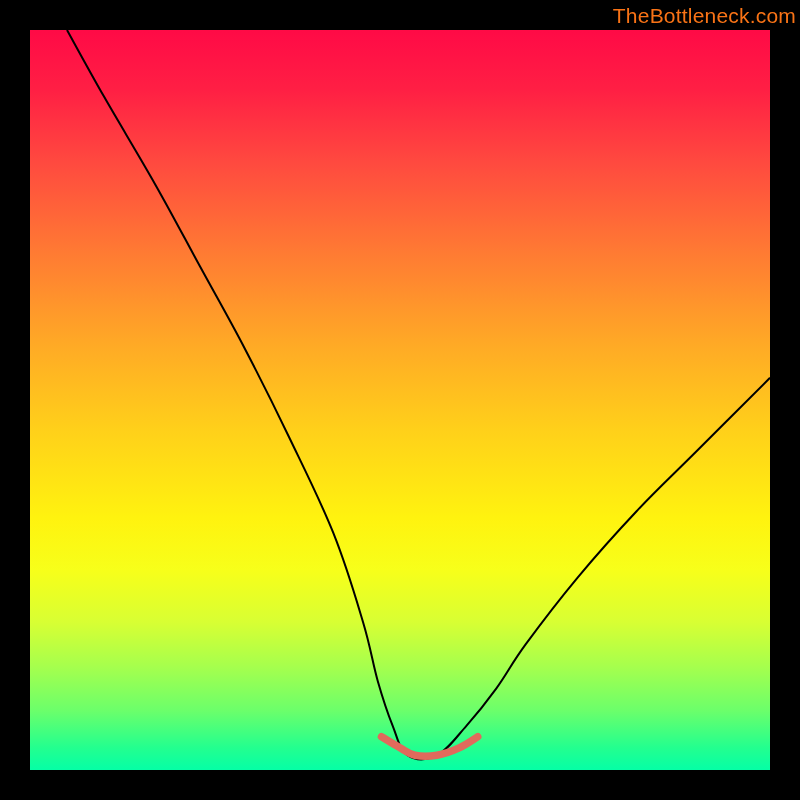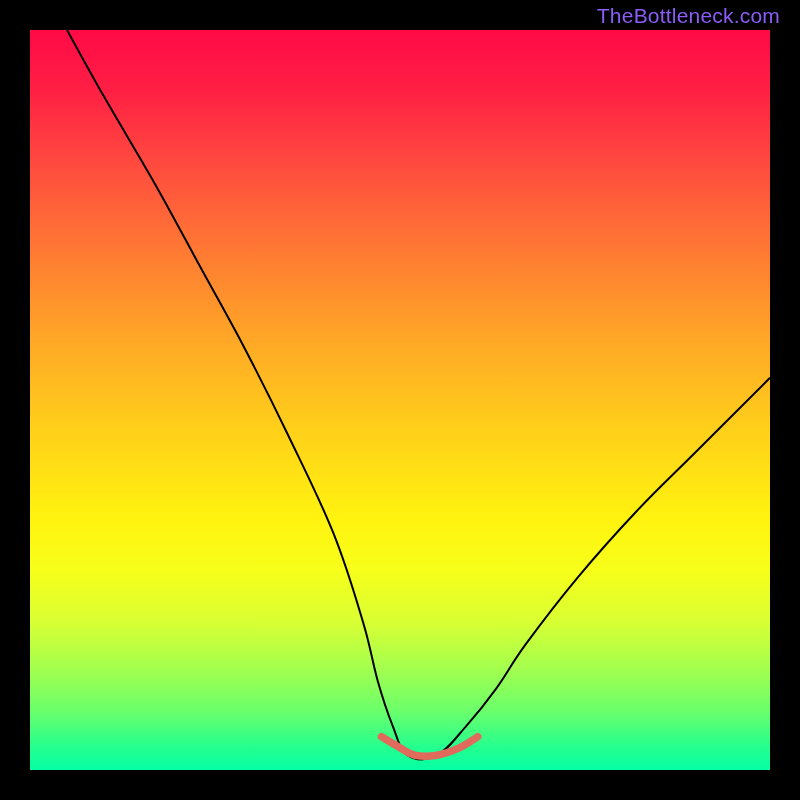--- a/index.html
+++ b/index.html
@@ -13,22 +13,22 @@
   }
   .frame {
     position: relative;
     width: 800px;
     height: 800px;
     background: #000;
   }
   .watermark {
     position: absolute;
     top: 4px;
-    right: 20px;
-    color: #8b5cf6;
+    right: 4px;
+    color: #f97316;
     font-size: 21px;
     font-weight: 500;
     letter-spacing: 0.2px;
     z-index: 10;
   }
   .plot {
     position: absolute;
     left: 30px;
     top: 30px;
     width: 740px;

